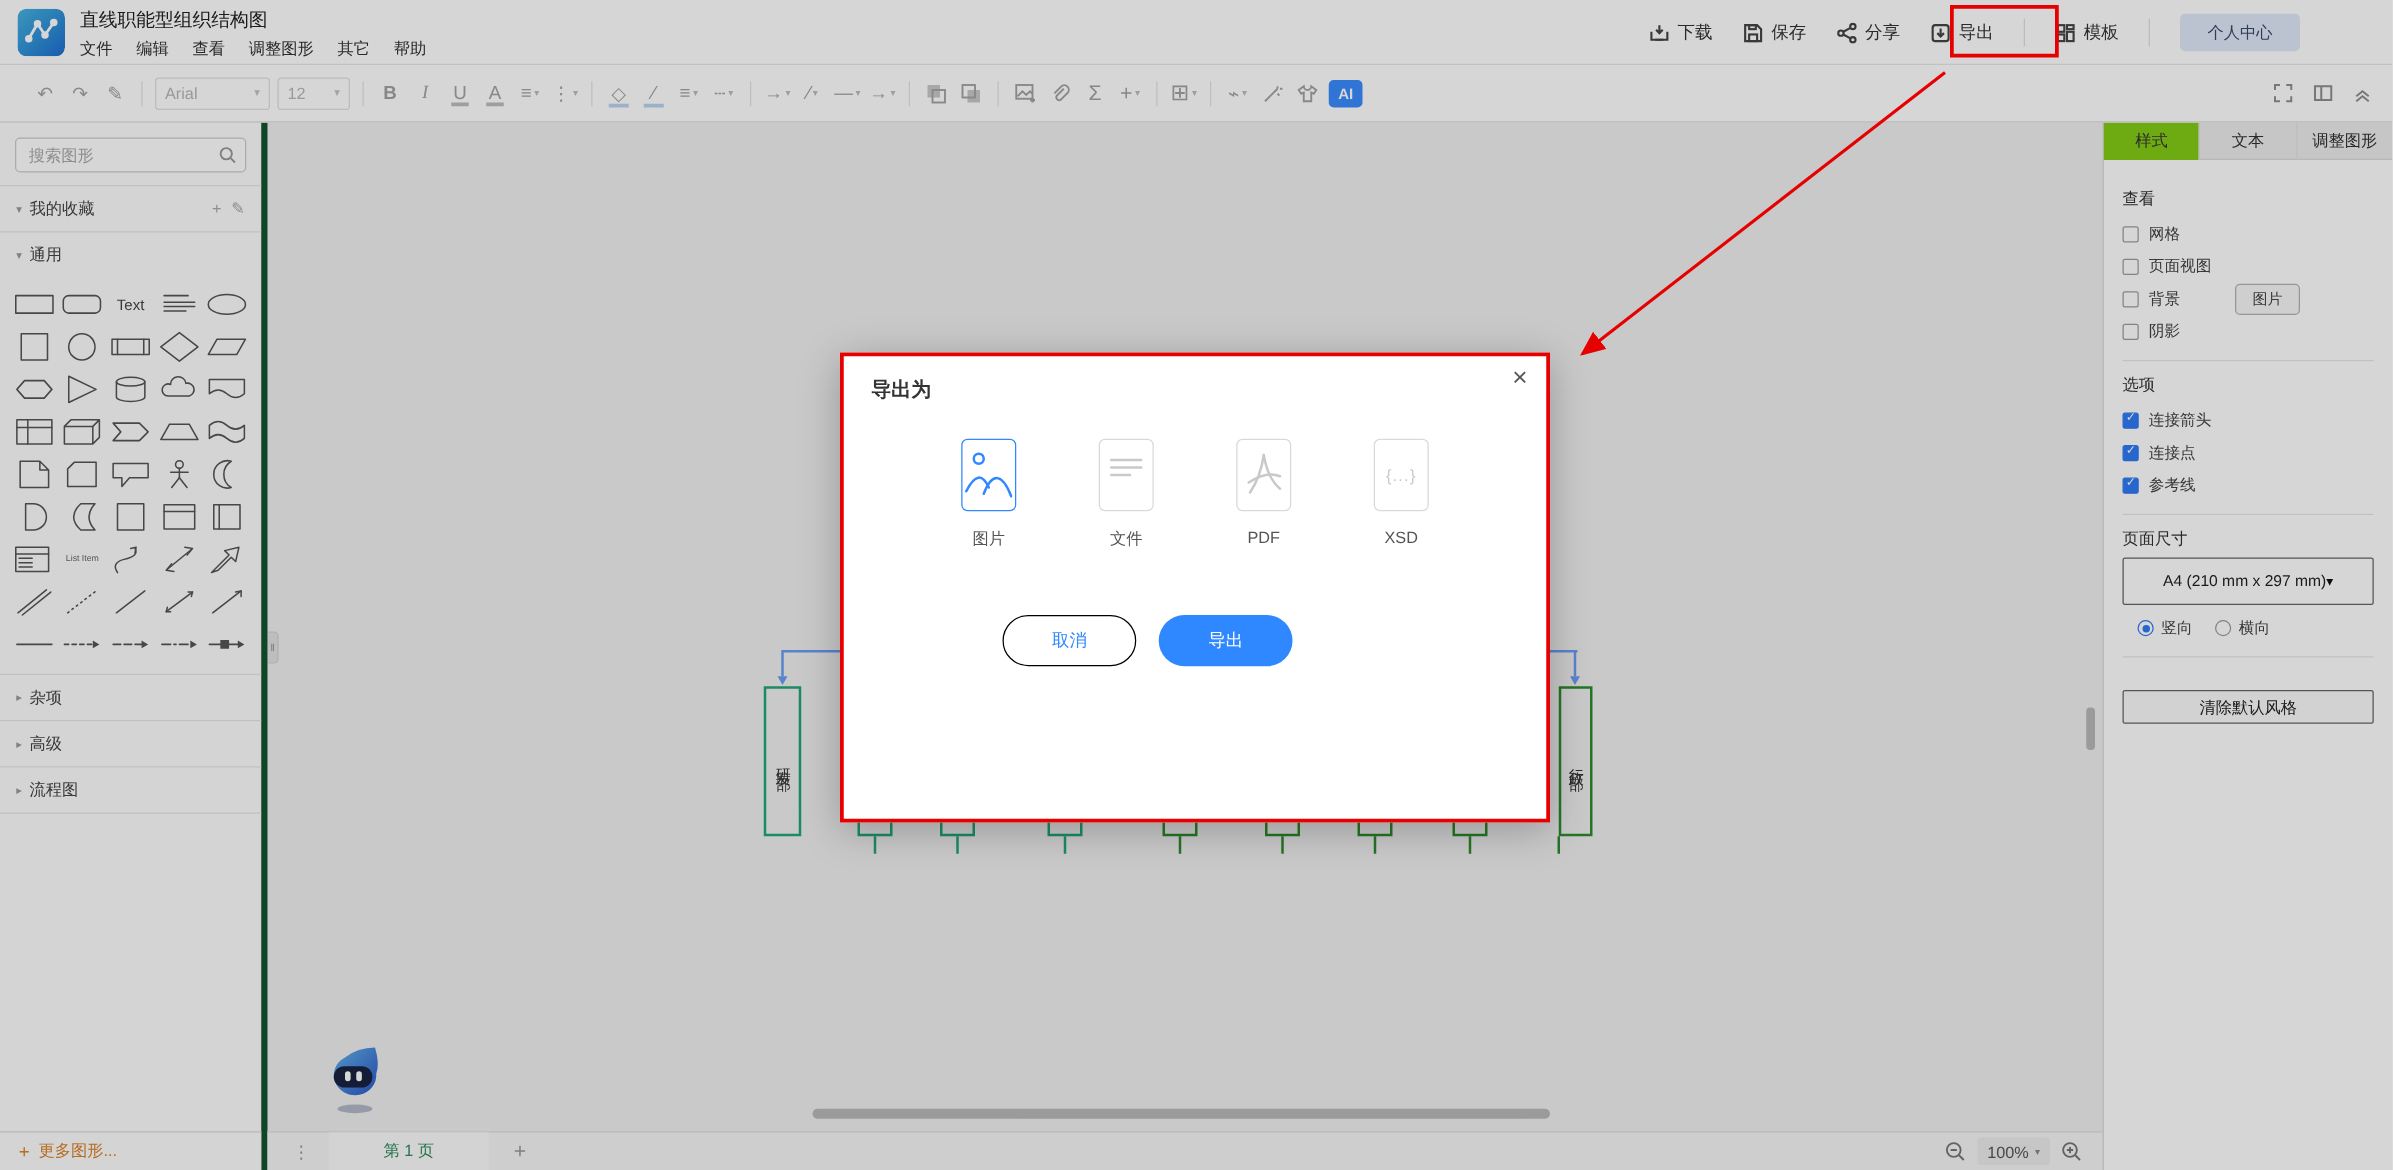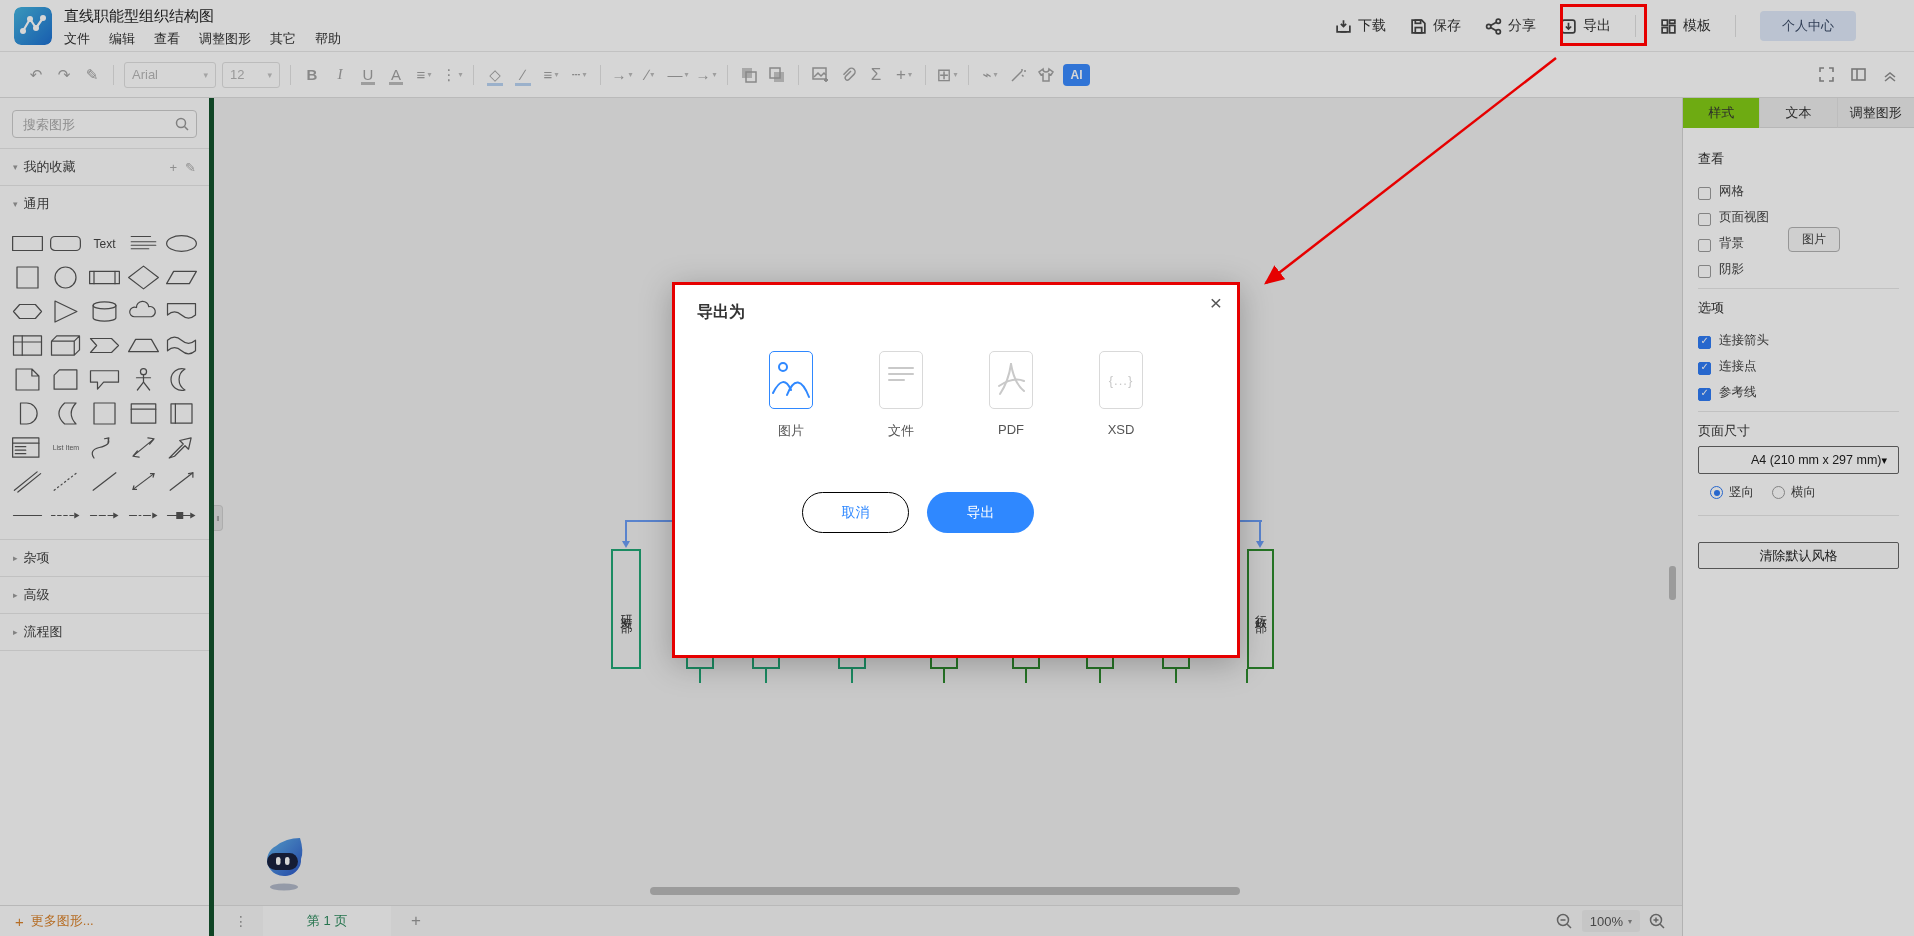--- a/index.html
+++ b/index.html
@@ -4,21 +4,21 @@
 <style>
 *{margin:0;padding:0;box-sizing:border-box}
 html,body{width:1914px;height:936px}
 body{position:relative;overflow:hidden;background:#f0f0f0;font-family:"Liberation Sans","DejaVu Sans",sans-serif;color:#333}
 
 .header{position:absolute;left:0;top:0;width:1914px;height:52px;background:#fff;border-bottom:1px solid #e8e8e8;z-index:5}
 .logo{position:absolute;left:14px;top:7px;width:38px;height:38px;border-radius:7px}
 .doc-title{position:absolute;left:64px;top:7px;font-size:15px;color:#222}
 .menu-row{position:absolute;left:64px;top:30px;display:flex;gap:19px;font-size:13px;color:#333}
 .menu-item{cursor:pointer}
-.hdr-actions{position:absolute;right:58px;top:0;height:52px;display:flex;align-items:center;gap:24px}
+.hdr-actions{position:absolute;right:74px;top:0;height:52px;display:flex;align-items:center;gap:24px}
 .hdr-btn{display:flex;align-items:center;gap:6px;font-size:14px;color:#333;cursor:pointer}
 .hdr-btn svg{stroke:#444;fill:none;stroke-width:1.6}
 .hdr-sep{width:1px;height:22px;background:#e0e0e0}
 .profile-btn{background:#dfe9f9;border-radius:4px;padding:6px 22px;font-size:13px;color:#3a4a66;cursor:pointer}
 
 .toolbar{position:absolute;left:0;top:52px;width:1914px;height:46px;background:#fff;border-bottom:1px solid #dedede;display:flex;align-items:center;padding-left:22px;z-index:5}
 .ti{min-width:24px;height:28px;display:flex;align-items:center;justify-content:center;color:#a3a3a3;font-size:15px;border-radius:3px;cursor:pointer;margin:0 2px;position:relative}
 .ti .caret{font-size:8px;color:#bdbdbd;margin-left:2px}
 .ti.u-blue::after{content:"";position:absolute;left:4px;right:4px;bottom:3px;height:3px;background:#b9d3f2}
 .ti.u-grey::after{content:"";position:absolute;left:5px;right:5px;bottom:4px;height:2.5px;background:#bdbdbd}
@@ -71,27 +71,27 @@
 .zoom-ctrls svg{stroke:#777;fill:none;stroke-width:1.5;cursor:pointer}
 .zoom-box{height:22px;background:#ececec;border-radius:3px;display:flex;align-items:center;gap:5px;padding:0 8px;font-size:13px;color:#555;cursor:pointer}
 .zoom-box .caret{font-size:8px;color:#888}
 
 .right{position:absolute;left:1682px;top:98px;width:232px;height:838px;background:#fff;border-left:1px solid #d5d5d5;z-index:4}
 .rtabs{display:flex;height:30px}
 .rtab{flex:1;display:flex;align-items:center;justify-content:center;font-size:13px;color:#333;background:#ececec;border-bottom:1px solid #dbdbdb;border-left:1px solid #e2e2e2;cursor:pointer}
 .rtab.active{background:#84cc16;border-bottom:none;border-left:none}
 .rbody{padding:14px 15px;font-size:12.5px;color:#444}
 .rtitle{font-size:13px;color:#333;margin:8px 0 6px}
-.rrow{display:flex;align-items:flex-end;gap:8px;height:26px;cursor:default}
+.rrow{display:flex;align-items:center;gap:8px;height:26px;cursor:default}
 .chk{width:13px;height:13px;border:1px solid #9d9d9d;border-radius:2px;background:#fff;position:relative;flex:0 0 auto;cursor:pointer}
 .chk.on{background:#2f7bf5;border-color:#2f7bf5}
 .chk.on::after{content:"✓";position:absolute;left:1.5px;top:-2px;color:#fff;font-size:10px}
 .rdivider{height:1px;background:#e6e6e6;margin:10px 0}
 .bg-btn{margin-left:36px;padding:3px 13px;border:1px solid #b3b3b3;border-radius:4px;background:#f7f7f7;font-size:12px;color:#444;cursor:pointer}
-.psel{height:28px;border:1px solid #666;border-radius:2px;display:flex;align-items:center;justify-content:flex-end;padding:0 11px;font-size:12.5px;color:#222;cursor:pointer;margin-top:4px}
+.psel{height:38px;border:1px solid #666;border-radius:2px;display:flex;align-items:center;justify-content:center;padding:0 25px;font-size:12.5px;color:#222;cursor:pointer;margin-top:4px}
 .psel .caret{font-size:11px;color:#111;font-weight:bold}
 .radio-row{display:flex;align-items:center;gap:18px;margin:10px 0 0 12px}
 .radio-opt{display:flex;align-items:center;gap:6px;cursor:pointer}
 .radio{width:13px;height:13px;border:1px solid #9d9d9d;border-radius:50%;position:relative;background:#fff}
 .radio.on{border-color:#2f7bf5}
 .radio.on::after{content:"";position:absolute;left:2.5px;top:2.5px;width:6px;height:6px;border-radius:50%;background:#2f7bf5}
 .clear-btn{margin-top:16px;width:100%;height:27px;border:1.5px solid #666;border-radius:2px;background:#fbfbfb;font-size:13px;color:#222;cursor:pointer;font-family:inherit}
 
 .backdrop{position:absolute;inset:0;background:rgba(0,0,0,0.16);z-index:50}
 .modal{position:absolute;left:672px;top:282px;width:568px;height:376px;background:#fff;border:3px solid #e60000;box-shadow:0 6px 30px rgba(0,0,0,.25);z-index:60}

